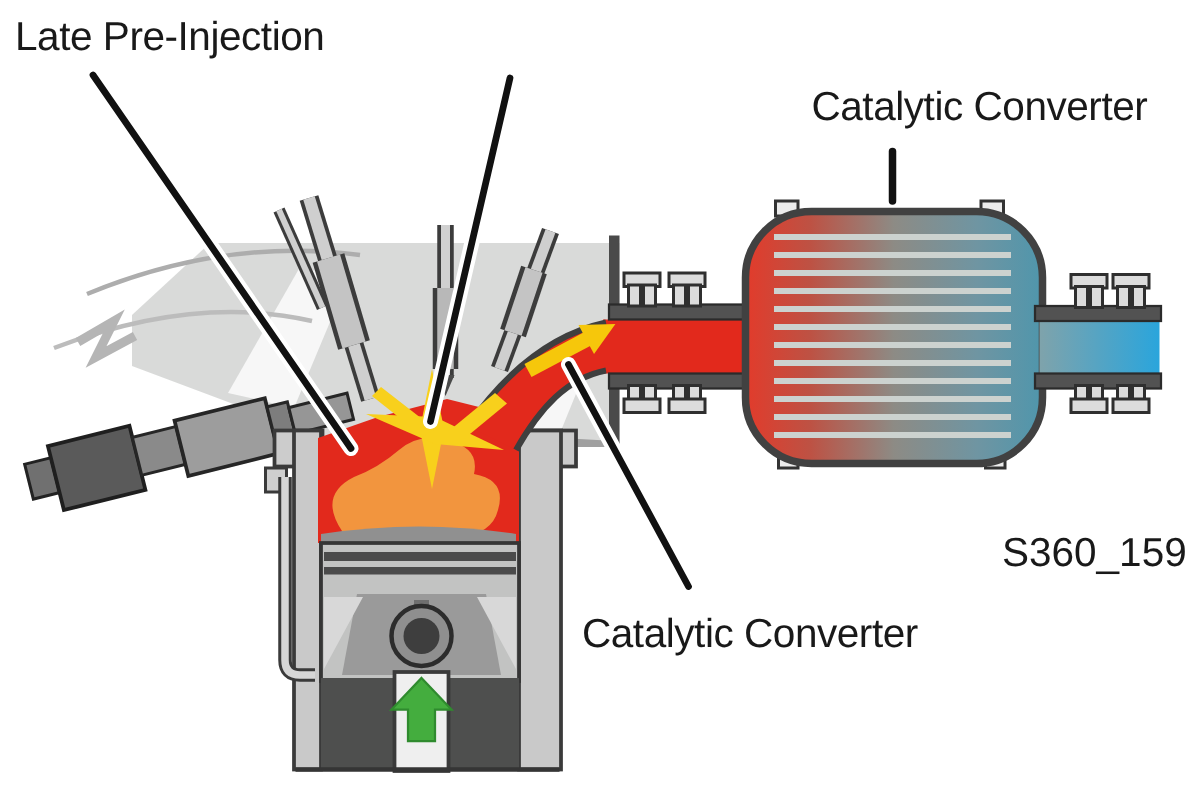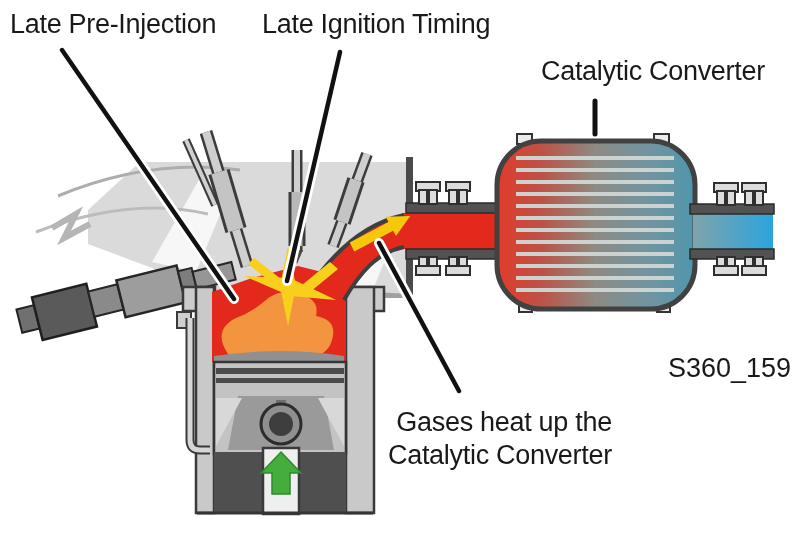--- a/index.html
+++ b/index.html
@@ -1,20 +1,20 @@
 <!DOCTYPE html>
 <html><head>
 <meta charset="utf-8">
 <style>
   html,body{margin:0;padding:0;background:#ffffff;}
   #stage{position:relative;width:800px;height:533px;background:#ffffff;overflow:hidden;
          font-family:"Liberation Sans",sans-serif;}
   #art{position:absolute;left:0;top:0;}
   .lbl{position:absolute;color:#191919;font-size:27px;font-weight:400;
-       letter-spacing:-0.3px;white-space:nowrap;line-height:33px;text-align:right;}
+       letter-spacing:-0.3px;white-space:nowrap;line-height:33px;}
   .lbl.small{font-size:27px;letter-spacing:0;}
 </style>
 </head>
 <body>
 
 <div id="stage">
 
 <svg id="art" width="800" height="533" viewBox="0 0 800 533">
   <defs>
     <linearGradient id="catGrad" x1="0" y1="0" x2="1" y2="0">
@@ -222,24 +222,22 @@
     </g>
     <g>
       <line x1="379" y1="243" x2="459" y2="391" stroke="#ffffff" stroke-width="10"></line>
       <line x1="379" y1="243" x2="459" y2="391" stroke="#111111" stroke-width="4.5"></line>
     </g>
   </g>
 </svg>
 
 <div class="lbl" style="left:10px;top:8px;">Late Pre-Injection</div>
 
-<div class="lbl" style="left:262px;top:8px;">Late Ignition Timing</div>
 
 <div class="lbl" style="left:541px;top:55px;">Catalytic Converter</div>
 
 <div class="lbl" style="left:388px;top:406px;">
-  <div>Gases heat up the</div>
   <div>Catalytic Converter</div>
 </div>
 
 <div class="lbl small" style="left:668px;top:352px;">S360_159</div>
 
 </div>
 
 </body></html>

